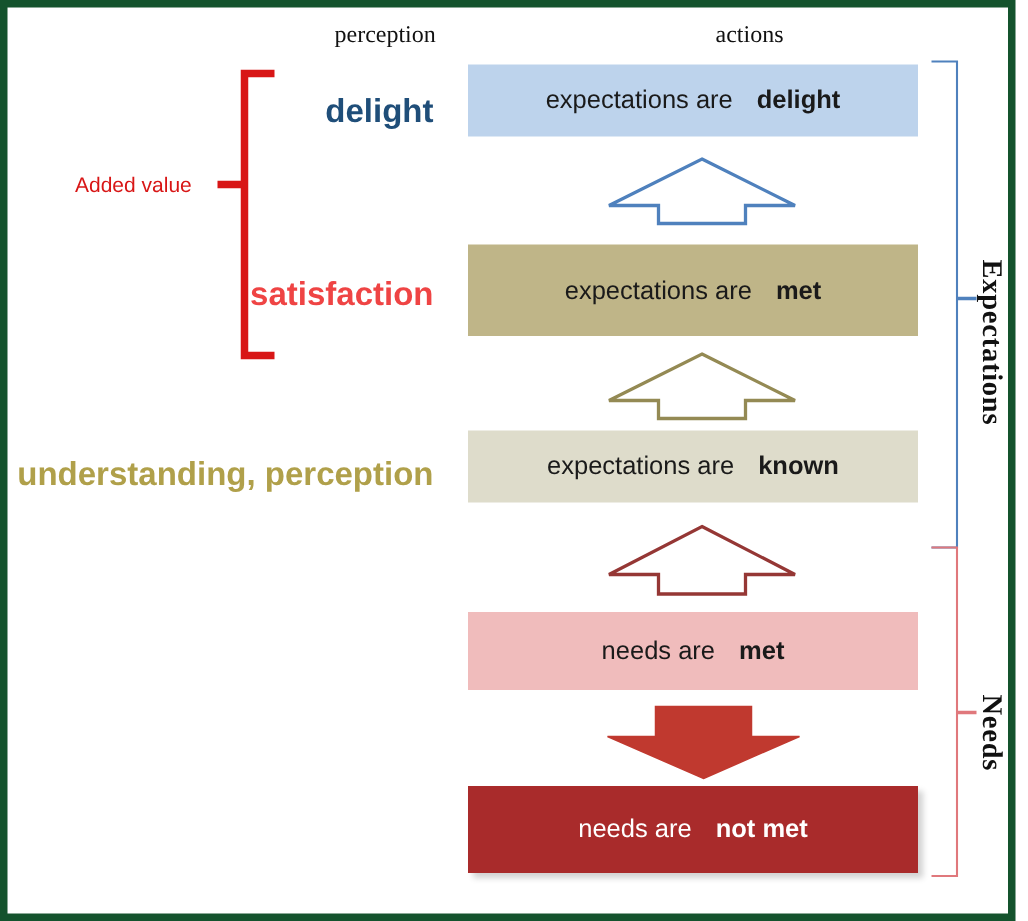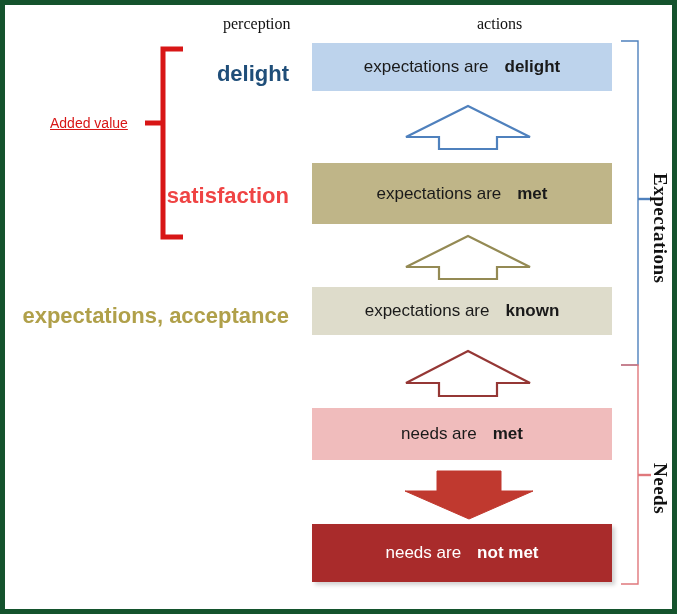--- a/index.html
+++ b/index.html
@@ -65,21 +65,20 @@
 
   
   #added-value-group { position: absolute; left: 0; top: 0; }
   #added-value-text {
     position: absolute;
     left: 45px;
     top: 110px;
     color: #d81616;
     font-size: 14px;
     white-space: nowrap;
-    text-decoration: underline;
   }
 
   
   .side-label {
     position: absolute;
     font-family: "Liberation Serif", serif;
     font-weight: bold;
     font-size: 19px;
     color: #111111;
     writing-mode: vertical-rl;
@@ -112,21 +111,21 @@
     <span>expectations are </span>
       <span class="b">met</span>
   </div>
 
   <div class="arrow-wrap" style="top:228px;">
     <svg width="130" height="48" viewBox="0 0 130 48">
       <polygon points="65,3 127,34 94,34 94,46 36,46 36,34 3,34" fill="#ffffff" stroke="#948a54" stroke-width="2.2" stroke-linejoin="miter"></polygon>
     </svg>
   </div>
 
-  <div class="perception-label" style="top:300px; color:#b0a04a;">expectations, acceptance</div>
+  <div class="perception-label" style="top:300px; color:#b0a04a;">understanding, perception</div>
   <div class="action-bar" style="top:282px; height:48px; background:#dedccb; color:#1a1a1a;">
     <span>expectations are </span>
       <span class="b">known</span>
   </div>
 
   <div class="arrow-wrap" style="top:343px;">
     <svg width="130" height="50" viewBox="0 0 130 50">
       <polygon points="65,3 127,35 94,35 94,48 36,48 36,35 3,35" fill="#ffffff" stroke="#953735" stroke-width="2.2" stroke-linejoin="miter"></polygon>
     </svg>
   </div>

